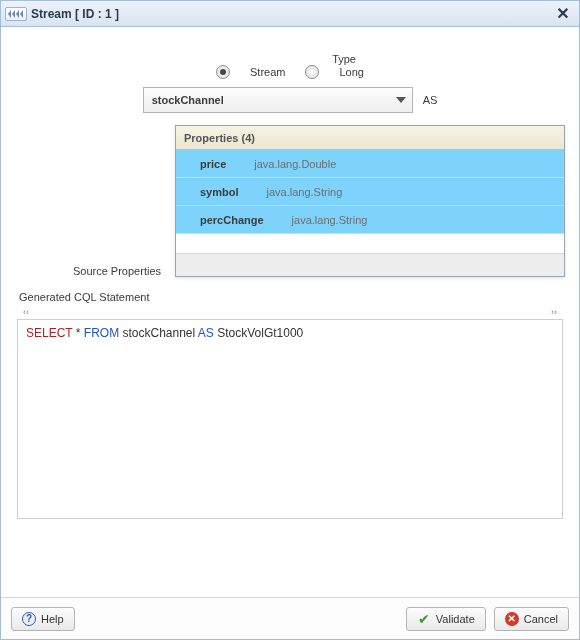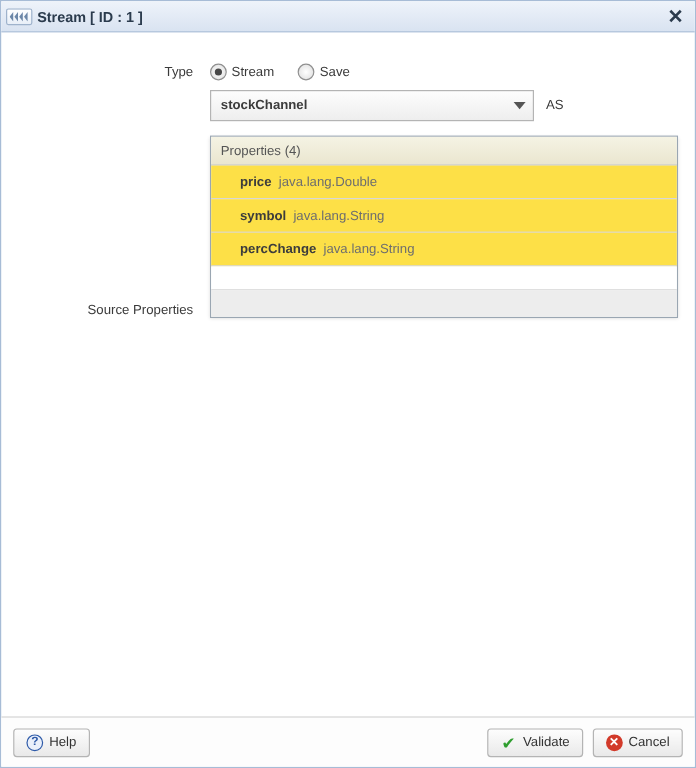--- a/index.html
+++ b/index.html
@@ -39,32 +39,33 @@
 
   
   .content {
     padding: 26px 14px 8px 14px;
   }
 
   .form-row {
     display: flex;
     align-items: center;
     margin-bottom: 8px;
+    flex-direction: column;
   }
   .label-col {
     width: 160px;
     text-align: right;
     padding-right: 14px;
     color: #3a3a3a;
   }
   .field-col { flex: 1; display: flex; align-items: center; }
 
   
   .radio-group { display: flex; gap: 20px; align-items: center; }
-  .radio-item { display: flex; align-items: center; gap: 4px; cursor: pointer; }
+  .radio-item { display: flex; align-items: center; gap: 20px; cursor: pointer; }
   .radio {
     width: 14px; height: 14px; border-radius: 50%;
     border: 1px solid #8f8f8f; background: radial-gradient(#fff,#dcdcdc);
     position: relative;
   }
   .radio.checked::after {
     content: ""; position: absolute; top: 3px; left: 3px;
     width: 6px; height: 6px; border-radius: 50%; background: #474747;
   }
 
@@ -100,29 +101,29 @@
     border: 1px solid #9aa6b2;
     box-shadow: 0 1px 3px rgba(0,0,0,0.15);
     background: #fff;
   }
   .props-header {
     height: 24px;
     background: linear-gradient(#f5f3e4,#eae6cf);
     border-bottom: 1px solid #c2c2b6;
     display: flex; align-items: center;
     padding: 0 8px;
-    font-weight: normal; color: #555;
+    font-weight: bold; color: #555;
   }
   .prop-row {
     height: 28px;
     border-bottom: 1px solid #d7d7d7;
     display: flex; align-items: center;
-    background: #fde047;
+    background: #7dd3fc;
     padding-left: 24px;
-    gap: 6px;
+    gap: 28px;
   }
   .prop-row .pname { font-weight: bold; color: #3c3c3c; }
   .prop-row .ptype { color: #6e6e6e; }
   .prop-blank { height: 20px; background: #fff; border-bottom: 1px solid #d7d7d7; }
   .prop-blank.grey { height: 22px; background: #ededed; border-bottom: none; }
 
   
   .cql-section { margin-top: 14px; padding: 0 2px; }
   .cql-label-row { display:flex; justify-content:space-between; align-items:baseline; padding: 0 2px 4px 2px; color:#3a3a3a; }
   .cql-count { color:#444; text-align:right; font-size:11px; }
@@ -188,21 +189,21 @@
   <div class="form-row">
     <div class="label-col">Type</div>
     <div class="field-col">
       <div class="radio-group">
         <div class="radio-item">
           <span class="radio checked"></span>
           <span>Stream</span>
         </div>
         <div class="radio-item">
           <span class="radio"></span>
-          <span>Save</span>
+          <span>Long</span>
         </div>
       </div>
     </div>
   </div>
 
   <div class="form-row">
     <div class="label-col"></div>
     <div class="field-col combobox-row">
       <div class="combobox">
         <span>stockChannel</span>
@@ -226,20 +227,33 @@
       </div>
       <div class="prop-row">
         <span class="pname">percChange</span>
         <span class="ptype">java.lang.String</span>
       </div>
       <div class="prop-blank"></div>
       <div class="prop-blank grey"></div>
     </div>
   </div>
 
+  <div class="cql-section">
+    <div class="cql-label-row">
+      <span>Generated CQL Statement</span>
+      <span class="cql-count"></span>
+    </div>
+    <div class="cql-dbl-arrow">
+        <span>‹‹</span>
+        <span>››</span>
+      </div>
+    <div class="cql-box">
+      <span class="kw-select">SELECT</span><span class="sql-text"> * </span><span class="kw-from">FROM</span><span class="sql-text"> stockChannel </span><span class="kw-as">AS</span><span class="sql-text"> StockVolGt1000</span>
+    </div>
+  </div>
 
 </div>
 
 <div class="footer">
   <div class="btn">
     <span class="icon icon-help">?</span>
     <span>Help</span>
   </div>
   <span class="spacer"></span>
   <div class="btn">

